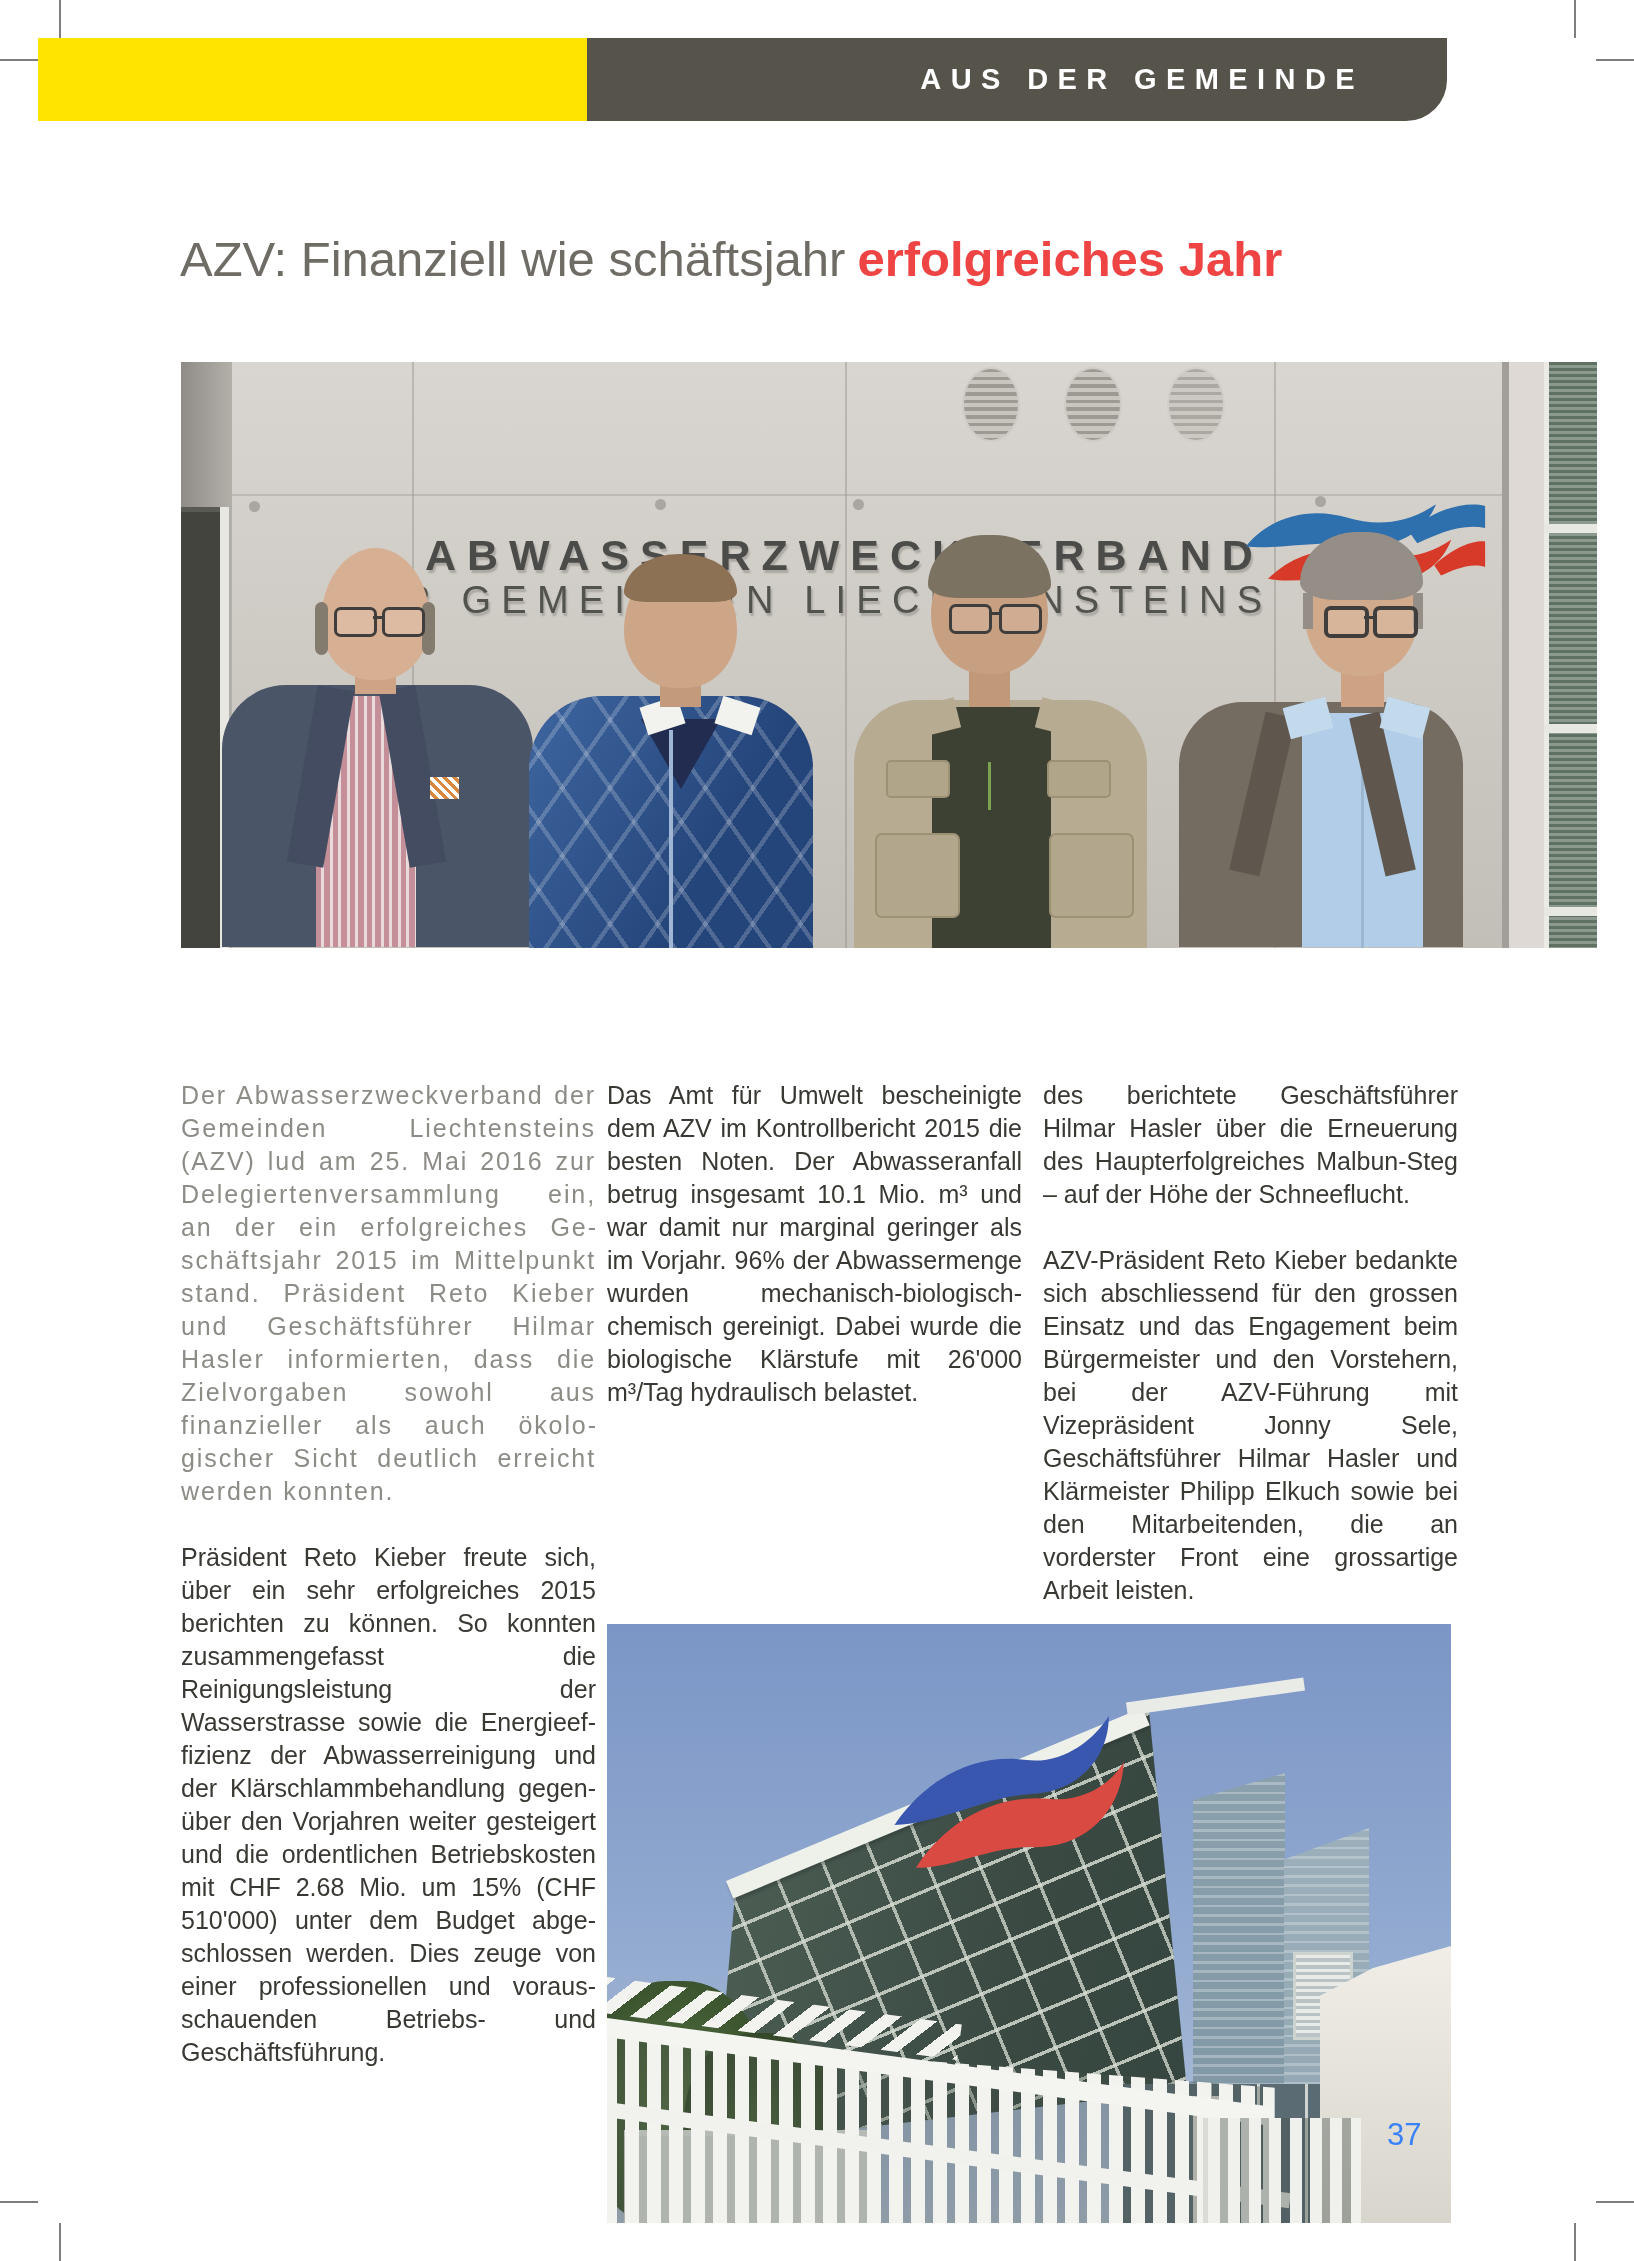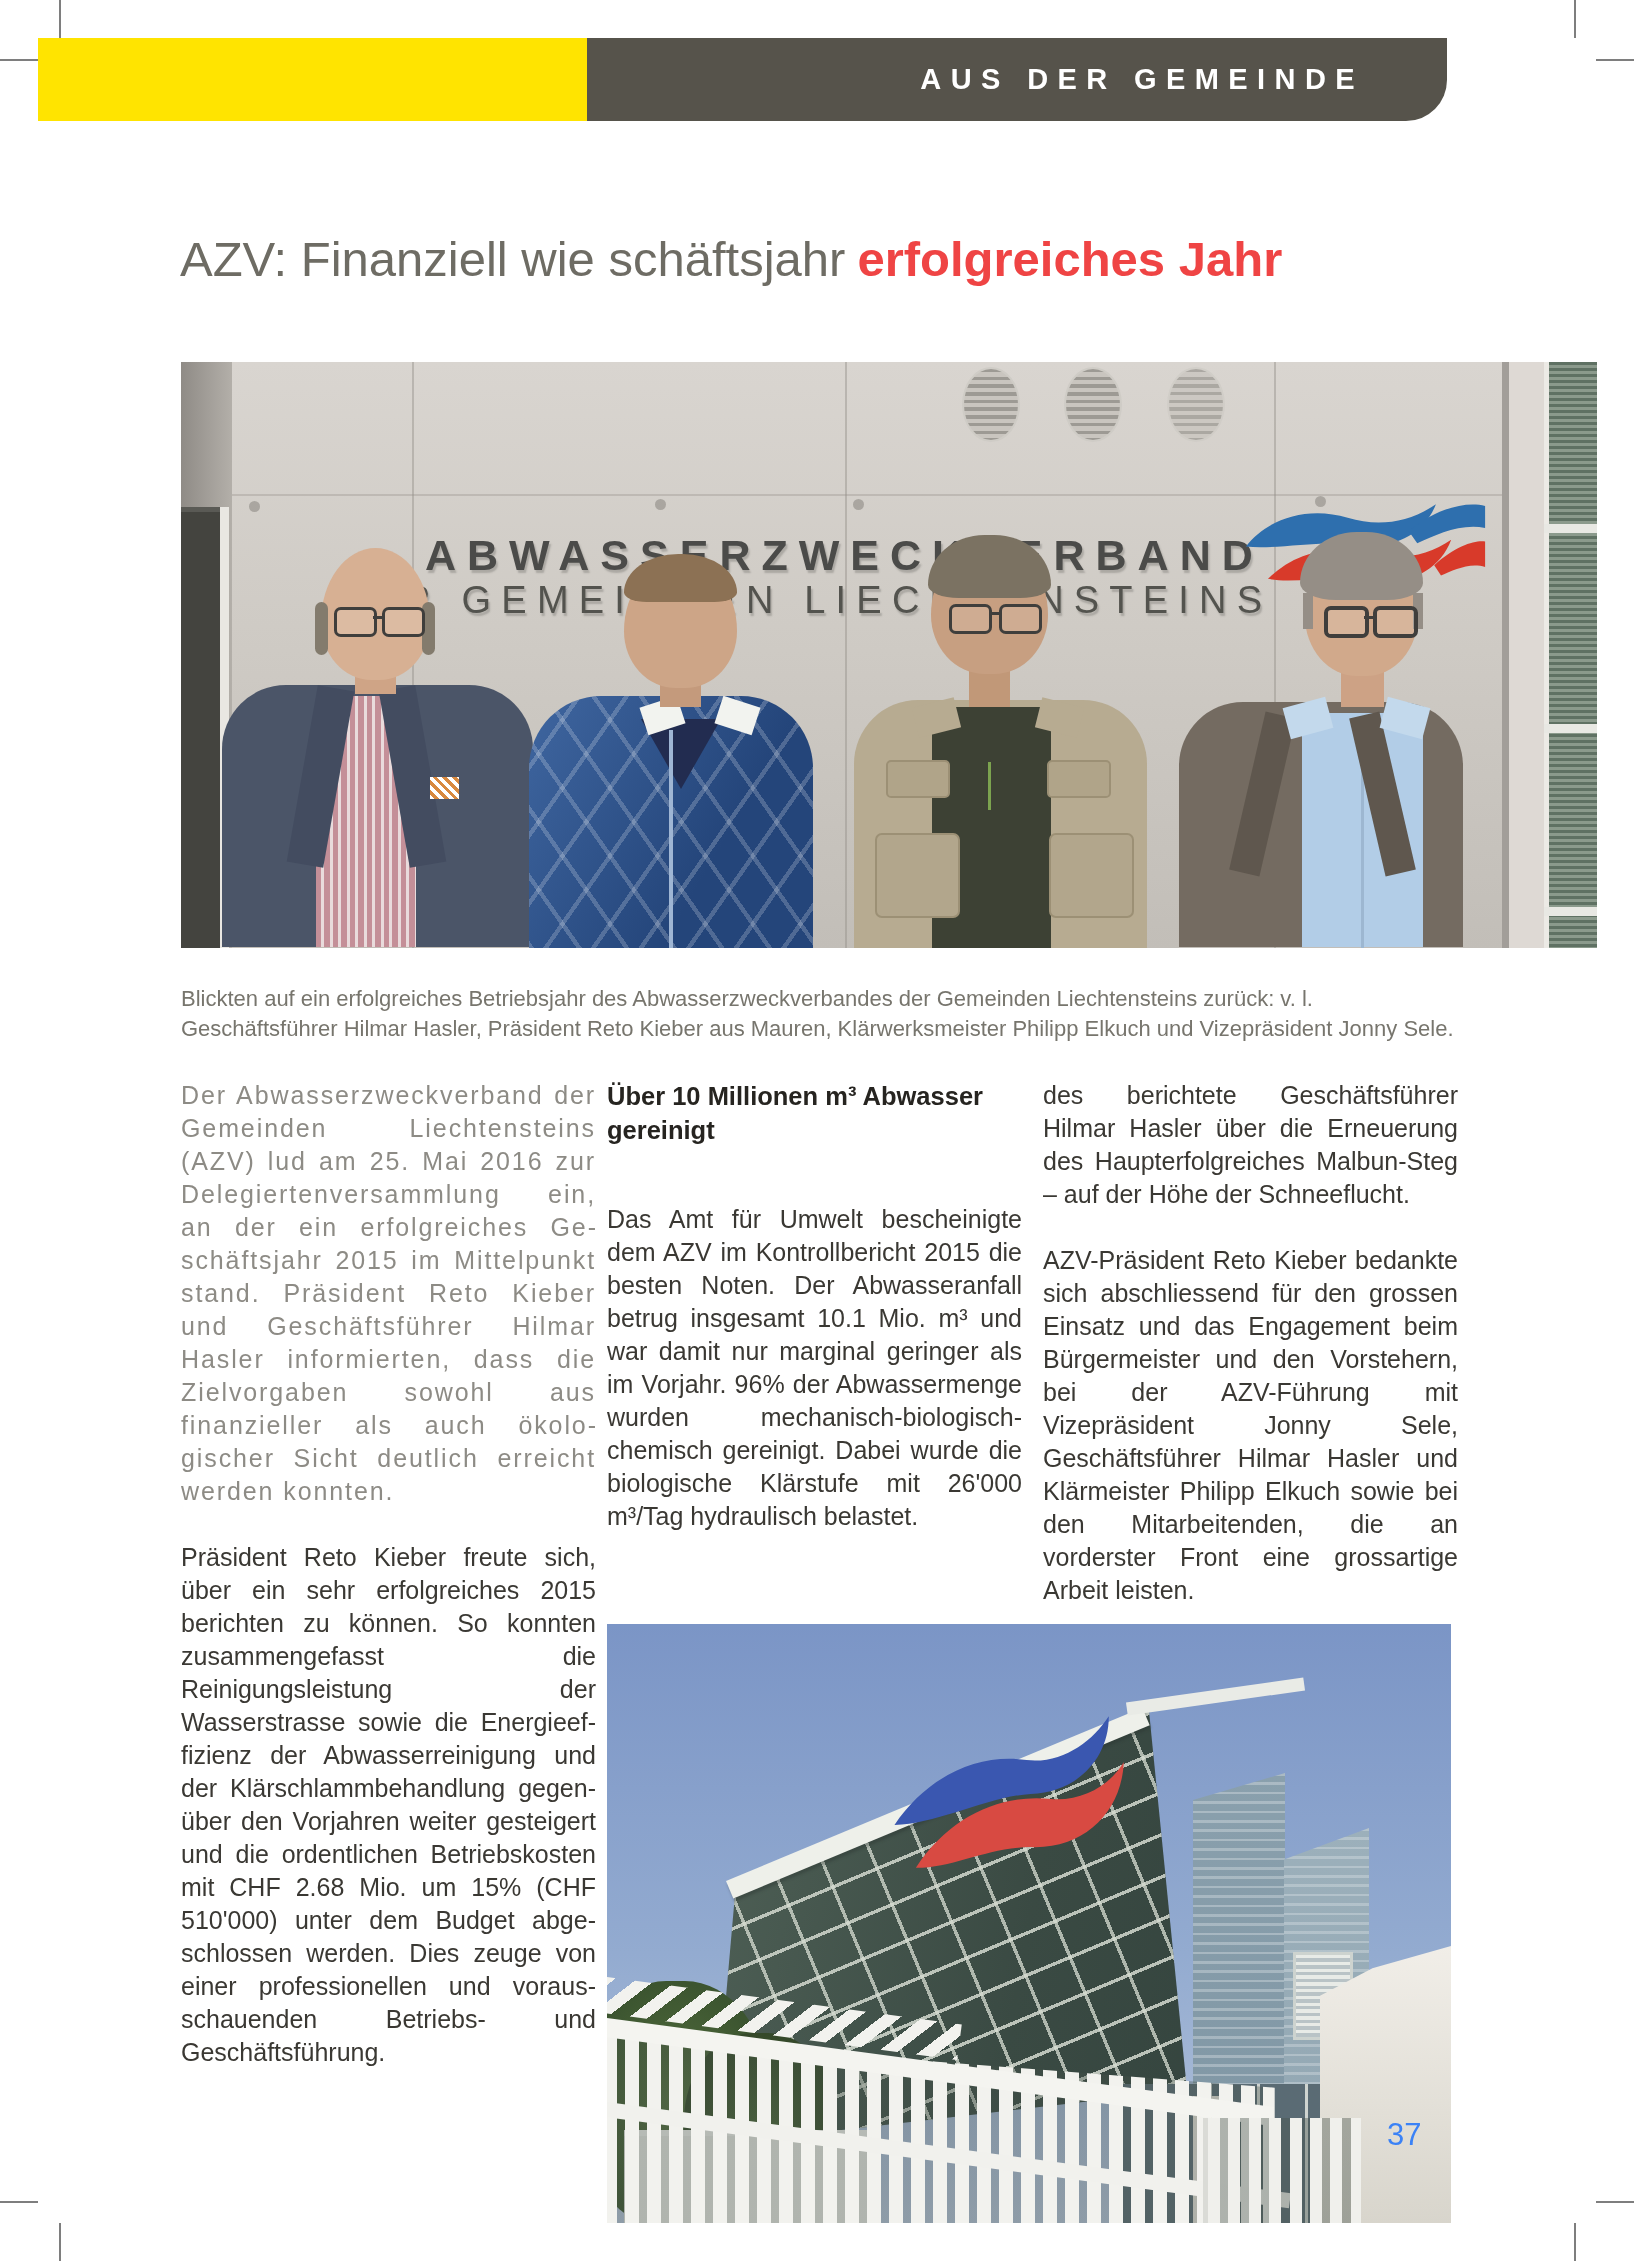--- a/index.html
+++ b/index.html
@@ -289,29 +289,27 @@
     <div class="neck m4-neck"></div>
     <div class="head m4-head"></div>
     <div class="m4-hair"></div>
     <div class="m4-sbl"></div>
     <div class="m4-sbr"></div>
     <div class="lens m4-g1"></div>
     <div class="lens m4-g2"></div>
     <div class="bridge m4-gb"></div>
   </div>
 
-  <p class="caption">Blickten auf ein erfolgreiches Betriebsjahr des Abwasserzweckverbandes der Gemeinden Liechtensteins zurück: v. l. Geschäftsführer Hilmar Hasler, Präsident Reto Kieber aus Mauren, Klärwerksmeister Philipp Elkuch und Vizepräsident Jonny Sele.</p>
 
   <div class="col col1">
     <p class="lead">Der Abwasserzweckverband der Gemeinden Liechtensteins (AZV) lud am 25. Mai 2016 zur Delegiertenversammlung ein, an der ein erfolgreiches Ge­schäftsjahr 2015 im Mittel­punkt stand. Präsident Reto Kieber und Geschäftsführer Hilmar Hasler informierten, dass die Zielvorgaben sowohl aus finanzieller als auch ökolo­gischer Sicht deutlich erreicht werden konnten.</p>
     <p class="mt">Präsident Reto Kieber freute sich, über ein sehr erfolgreiches 2015 berichten zu können. So konnten zusammen­gefasst die Reinigungsleistung der Wasserstrasse sowie die Energieef­fizienz der Abwasserreinigung und der Klärschlammbehandlung gegen­über den Vorjahren weiter gesteigert und die ordentlichen Betriebskosten mit CHF 2.68 Mio. um 15% (CHF 510'000) unter dem Budget abge­schlossen werden. Dies zeuge von einer professionellen und voraus­schauenden Betriebs- und Geschäfts­führung.</p>
   </div>
 
   <div class="col col2">
-    <h2>Über 10 Millionen m³ Abwasser gereinigt</h2>
     <p>Das Amt für Umwelt bescheinigte dem AZV im Kontrollbericht 2015 die bes­ten Noten. Der Abwasseranfall betrug insgesamt 10.1 Mio. m³ und war da­mit nur marginal geringer als im Vor­jahr. 96% der Abwassermenge wur­den mechanisch-biologisch-chemisch gereinigt. Dabei wurde die biologische Klärstufe mit 26'000 m³/Tag hydrau­lisch belastet.</p>
   </div>
 
   <div class="col col3">
     <p>des berichtete Geschäftsführer Hilmar Hasler über die Erneuerung des Haupt­erfolgreiches Malbun-Steg – auf der Höhe der Schneeflucht.</p>
     <p class="mt">AZV-Präsident Reto Kieber bedankte sich abschliessend für den grossen Ein­satz und das Engagement beim Bür­germeister und den Vorstehern, bei der AZV-Führung mit Vizepräsident Jonny Sele, Geschäftsführer Hilmar Hasler und Klärmeister Philipp Elkuch sowie bei den Mitarbeitenden, die an vorderster Front eine grossartige Arbeit leisten.</p>
   </div>
 
   <div class="photo2">
     <div class="cube"></div>

